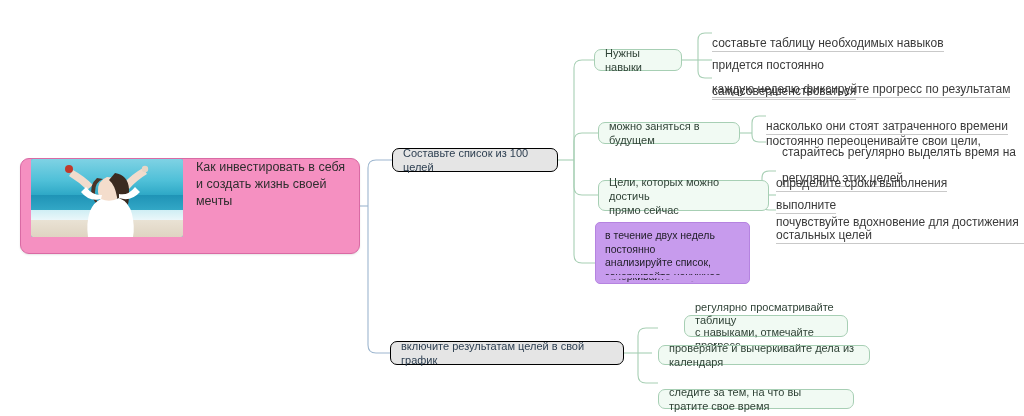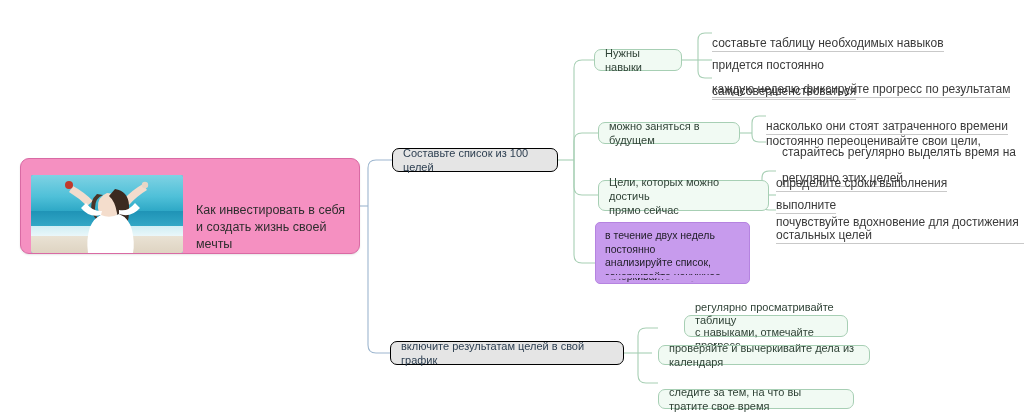--- a/index.html
+++ b/index.html
@@ -14,21 +14,21 @@
   svg.links{position:absolute;left:0;top:0;width:1024px;height:416px;pointer-events:none;}
 
   
   .root-node{
     position:absolute;
     left:20px;top:158px;width:340px;height:96px;
     background:#f590c1;
     border:1px solid #d96aa4;
     border-radius:9px;
     box-sizing:border-box;
-    display:flex;align-items:flex-end;
+    display:flex;align-items:flex-start;
     padding:0 10px;
     box-shadow:0 1px 2px rgba(0,0,0,.10);
   }
   .root-photo{
     width:152px;height:78px;
     border-radius:2px;
     overflow:hidden;
     flex:0 0 auto;
     position:relative;
     background:#39b4cf;

